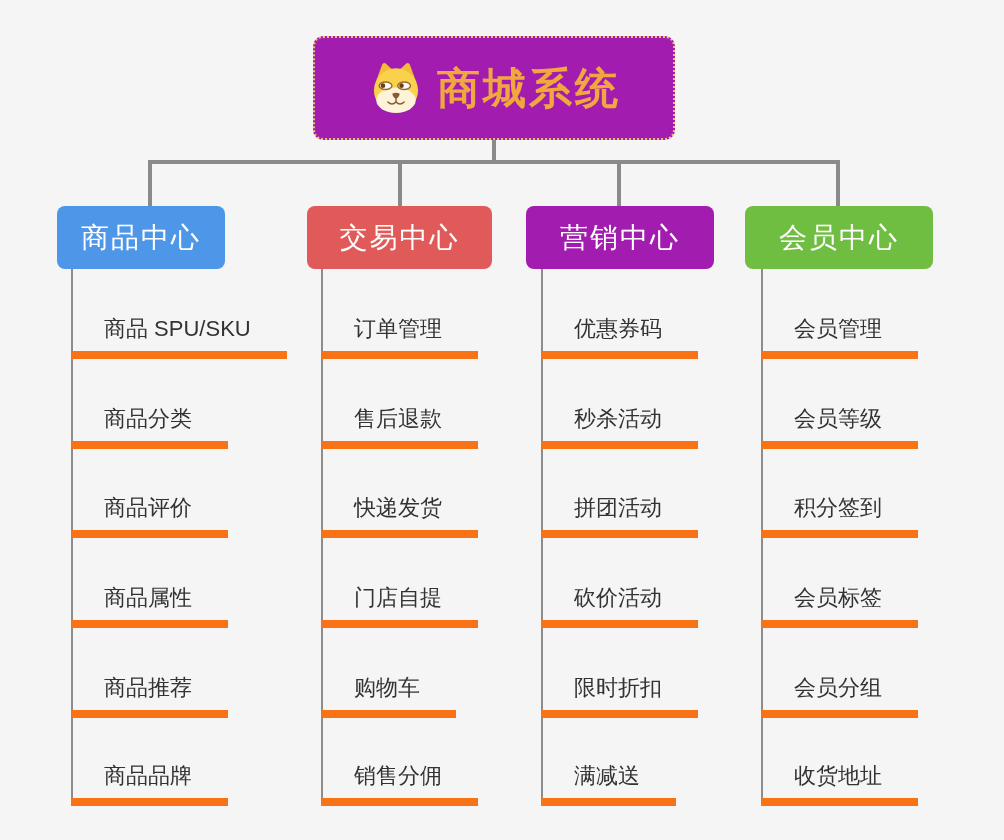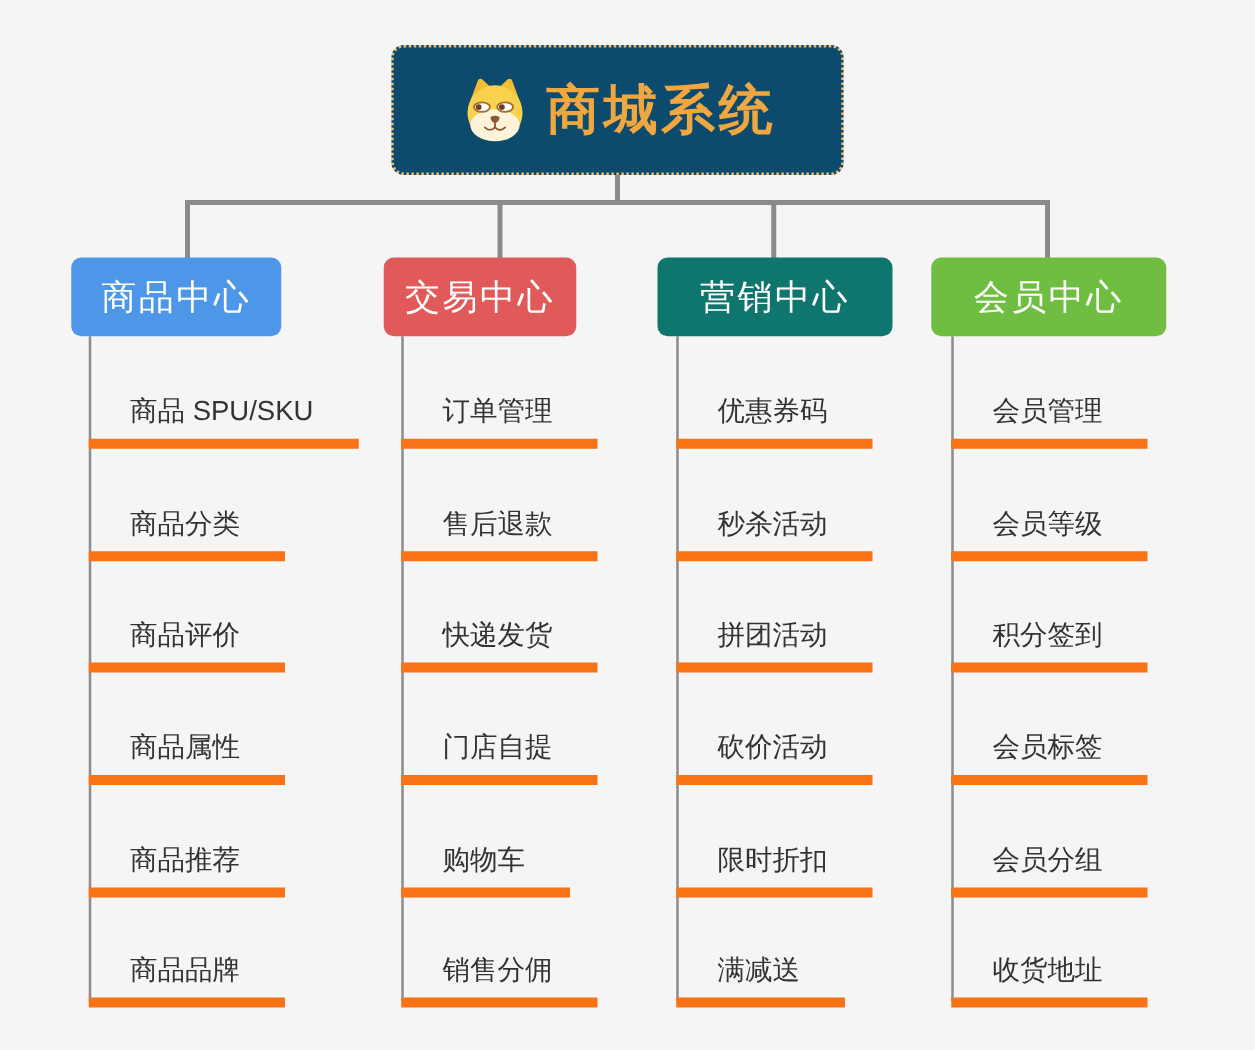--- a/index.html
+++ b/index.html
@@ -2,42 +2,42 @@
 <html><head>
 <meta charset="utf-8">
 <style>
   * { margin:0; padding:0; box-sizing:border-box; }
   body { font-family: "Liberation Sans", "DejaVu Sans", sans-serif; background:#F5F5F5; }
   .canvas { position:relative; width:1004px; height:840px; background:#F5F5F5; overflow:hidden; }
 
   
   .root {
     position:absolute; left:313px; top:36px; width:362px; height:104px;
-    background:#0c4a6e; border:2px dotted #F2BE6B; border-radius:10px;
+    background:#a21caf; border:2px dotted #F2BE6B; border-radius:10px;
     display:flex; align-items:center; justify-content:center; gap:12px;
   }
   .root-title { font-size:43px; font-weight:600; color:#F0A73F; letter-spacing:3px; line-height:1; }
 
   
   .conn { position:absolute; background:#8A8A8A; }
   .root-drop { left:492px; top:139px; width:4px; height:23px; }
   .bus      { left:148px; top:160px; width:692px; height:4px; }
   .drop     { top:160px; width:4px; height:47px; }
   .d0 { left:148px; } .d1 { left:398px; } .d2 { left:617px; } .d3 { left:836px; }
   .spine    { position:absolute; top:269px; width:2px; height:532px; background:#8C8C8C; }
   .s0 { left:71px; } .s1 { left:321px; } .s2 { left:541px; } .s3 { left:761px; }
 
   
   .branch {
     position:absolute; top:206px; height:63px; border-radius:8px;
     display:flex; align-items:center; justify-content:center;
     color:#FFFFFF; font-size:28px; letter-spacing:2px;
   }
   .b0 { left:57px;  width:168px; }
-  .b1 { left:307px; width:154px; }
+  .b1 { left:307px; width:185px; }
   .b2 { left:526px; width:188px; }
   .b3 { left:745px; width:188px; }
 
   
   .leaf {
     position:absolute; display:inline-block; white-space:nowrap;
     font-size:22px; line-height:26px; color:#333333;
     padding:0 36px 9px 33px;
     border-bottom:8px solid #f97316;
   }
@@ -73,21 +73,21 @@
       <circle cx="59.5" cy="42" r="4" fill="#6B4119"></circle>
       <path d="M43.5,56 Q50,52 56.5,56 Q55,63 50,64 Q45,63 43.5,56 Z" fill="#8A5A33"></path>
       <path d="M50,64 L50,70" stroke="#8A5A33" stroke-width="2.5" stroke-linecap="round" fill="none"></path>
       <path d="M36,70 Q43,77 50,70 Q57,77 64,70" stroke="#8A5A33" stroke-width="2.5" stroke-linecap="round" fill="none"></path>
     </svg>
     <span class="root-title" style="color: rgb(240, 167, 63);">商城系统</span>
   </div>
 
   <div class="branch b0" style="background: rgb(77, 150, 232);">商品中心</div>
   <div class="branch b1" style="background: rgb(225, 90, 90);">交易中心</div>
-  <div class="branch b2" style="background: #0f766e;">营销中心</div>
+  <div class="branch b2" style="background: #a21caf;">营销中心</div>
   <div class="branch b3" style="background: rgb(112, 190, 65);">会员中心</div>
 
   <div class="leaf c0 r0">商品 SPU/SKU</div>
   <div class="leaf c0 r1">商品分类</div>
   <div class="leaf c0 r2">商品评价</div>
   <div class="leaf c0 r3">商品属性</div>
   <div class="leaf c0 r4">商品推荐</div>
   <div class="leaf c0 r5">商品品牌</div>
 
   <div class="leaf c1 r0">订单管理</div>

